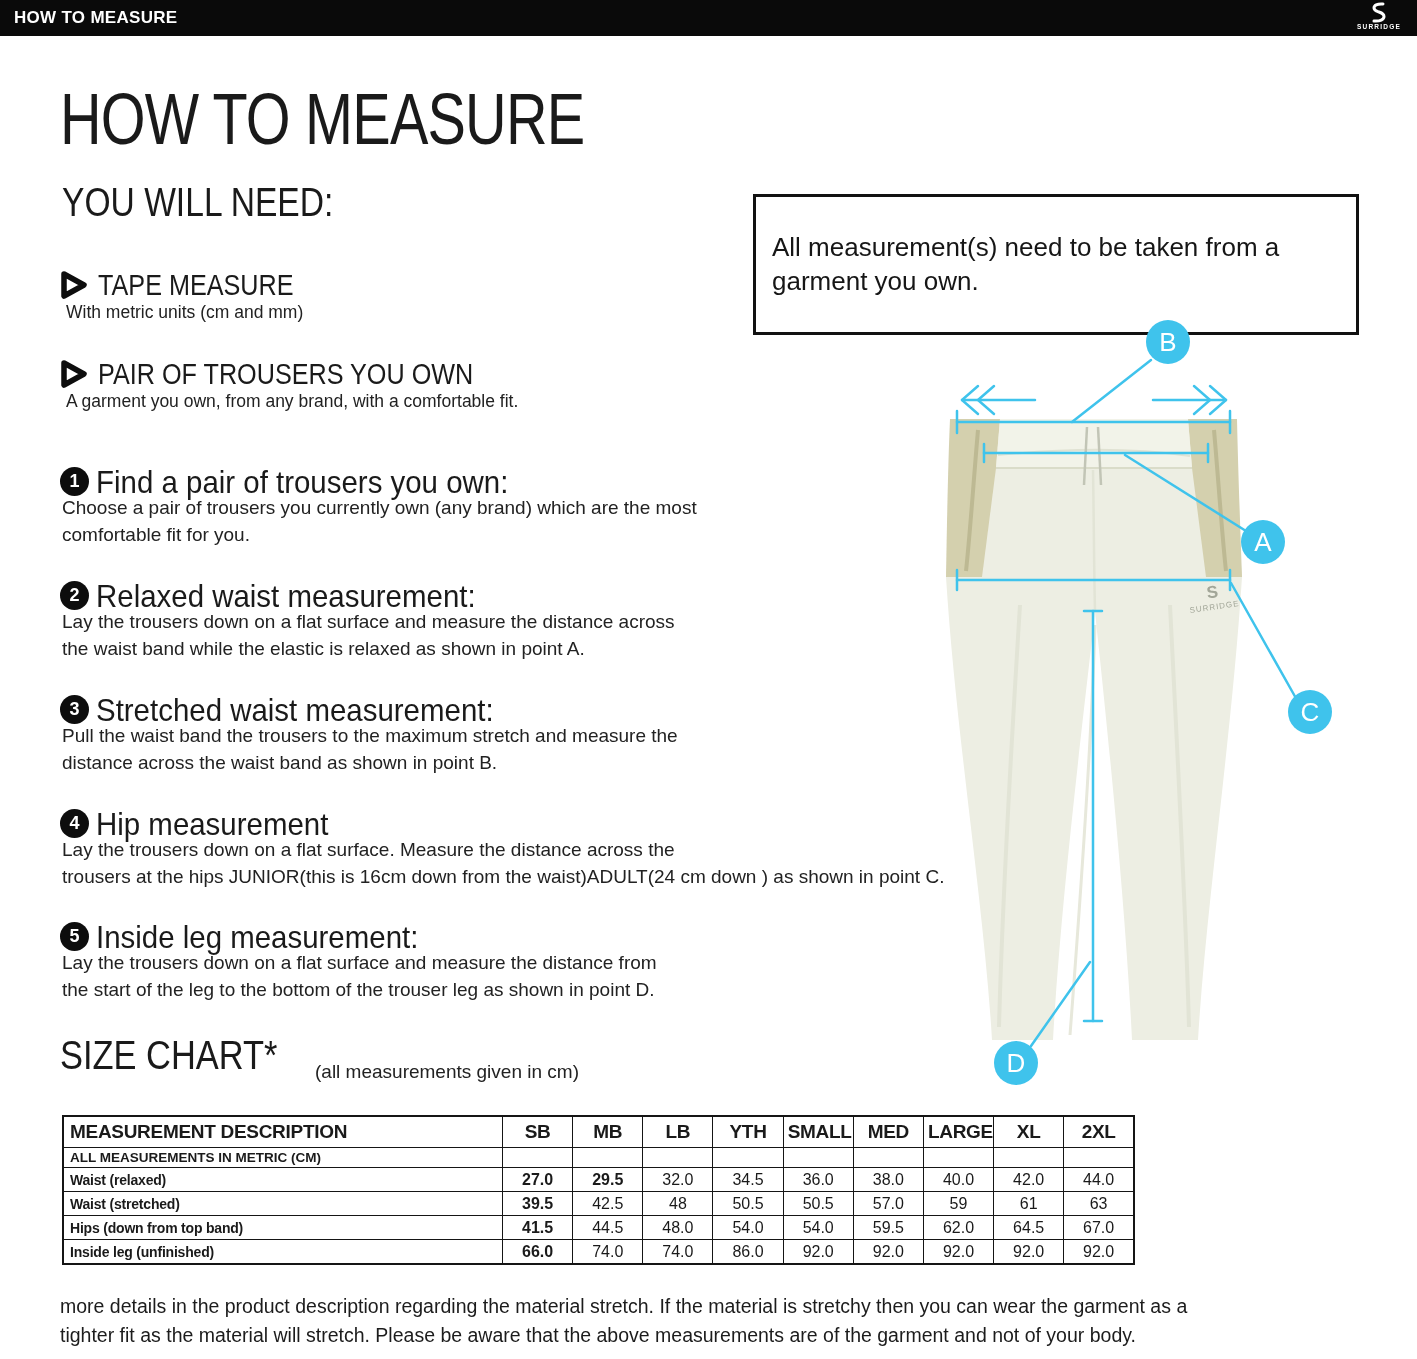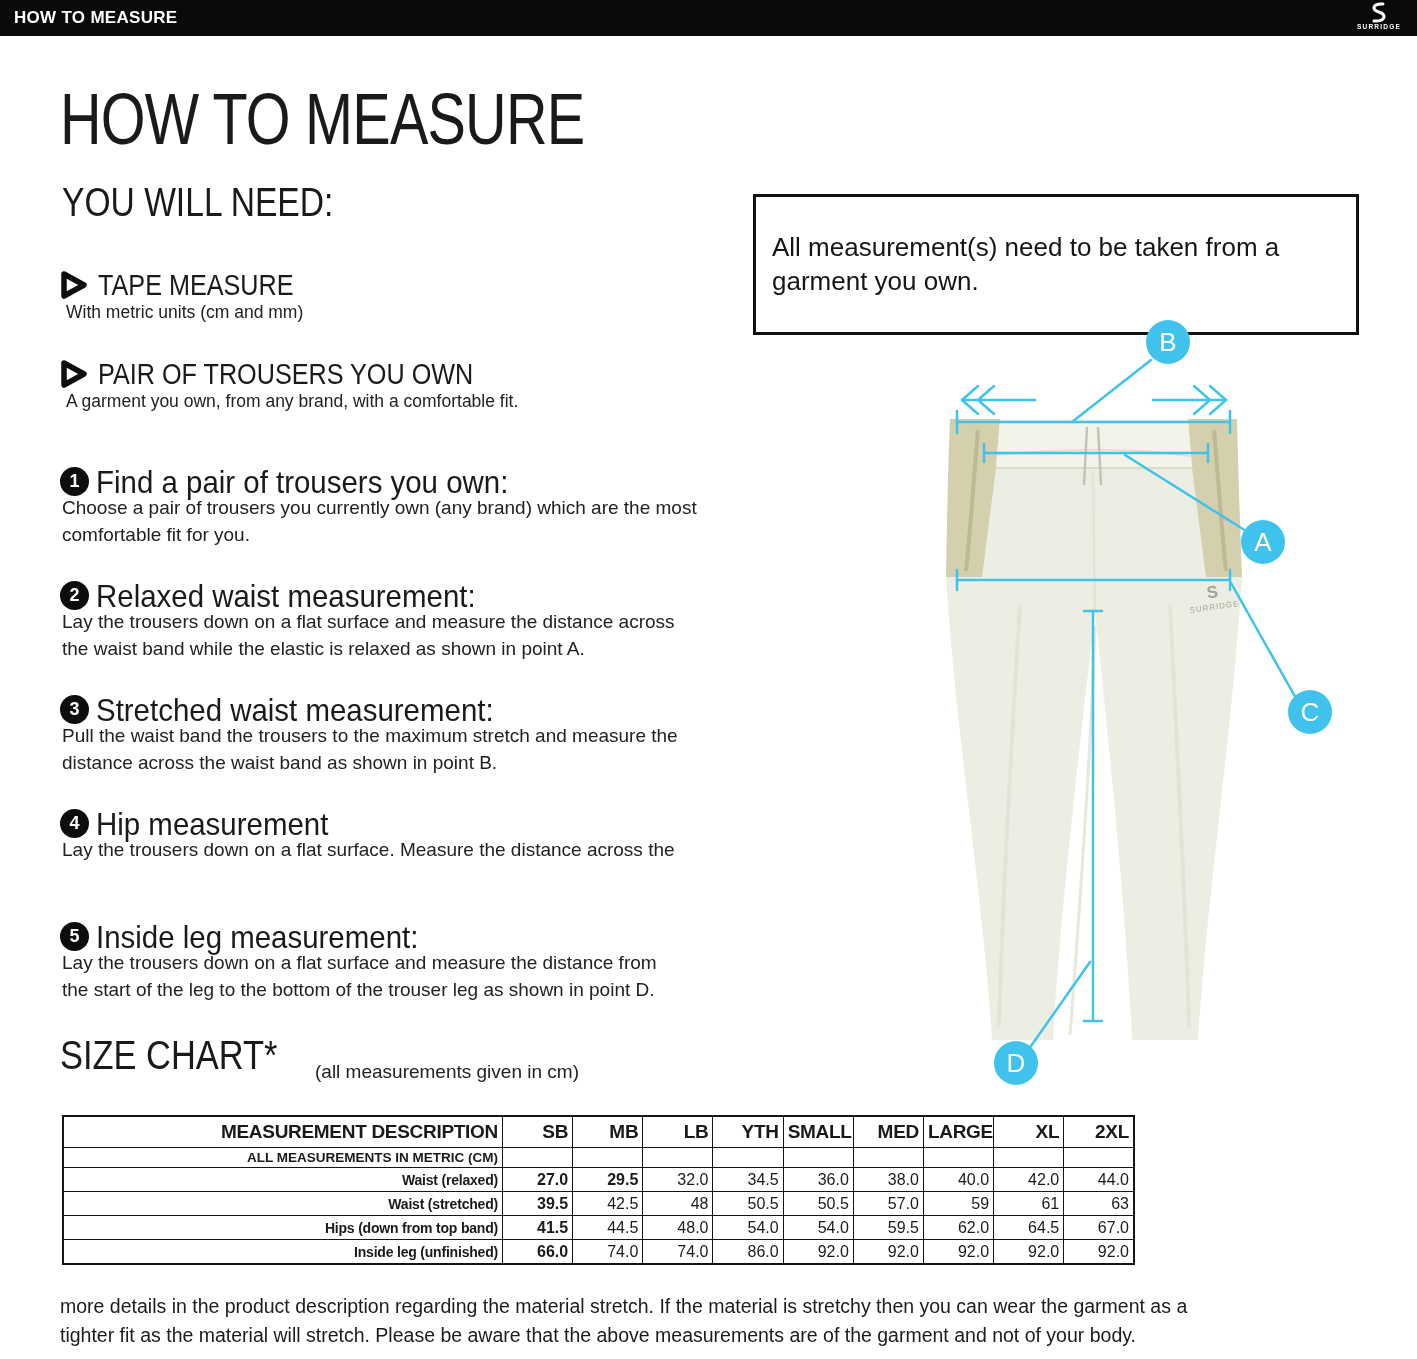--- a/index.html
+++ b/index.html
@@ -33,24 +33,24 @@
   .step-title{position:absolute;left:36px;top:-6px;font-size:32px;white-space:nowrap;}
   .step-title .cond{transform:scaleX(.92);}
   .step-body{position:absolute;left:2px;top:24px;font-size:19px;line-height:27px;color:#222;}
   .step-body div{white-space:nowrap;}
 
   .size-head{position:absolute;left:60px;top:1032px;font-size:41px;}
   .size-sub{position:absolute;left:315px;top:1061px;font-size:19px;color:#222;}
 
   table.size{position:absolute;left:62px;top:1115px;border-collapse:collapse;table-layout:fixed;
              width:1073px;font-size:16px;}
-  table.size th,table.size td{border:1.6px solid #151515;padding:0 4px;text-align:right;overflow:hidden;}
+  table.size th,table.size td{border:1.6px solid #151515;padding:0 4px;text-align:center;overflow:hidden;}
   table.size{border:2.5px solid #151515;}
   table.size th{height:30px;font-size:19px;font-weight:bold;letter-spacing:-.3px;}
-  table.size th.desc,table.size td.desc{width:428px;text-align:right;padding-left:6px;}
+  table.size th.desc,table.size td.desc{width:428px;text-align:left;padding-left:6px;}
   table.size tr.sub td{height:19px;font-size:13.5px;font-weight:bold;}
   table.size tbody td{height:23px;margin-left:44px;}
   table.size td.label{font-weight:bold;font-size:14px;letter-spacing:-.2px;}
   table.size td.b{font-weight:bold;}
 
   .footnote{position:absolute;left:60px;top:1292px;font-size:19.5px;line-height:28.5px;color:#1c1c1c;}
   .footnote div{white-space:nowrap;}
 
   .trousers-wrap{position:absolute;left:920px;top:305px;width:460px;height:790px;}
   .ann{stroke:#3fc3ec;stroke-width:2.5;fill:none;stroke-linecap:round;stroke-linejoin:round;}
@@ -126,20 +126,21 @@
       <div>Pull the waist band the trousers to the maximum stretch and measure the</div>
       <div>distance across the waist band as shown in point B.</div>
     </div>
   </div>
 
   <div class="step" style="top:812px;">
     <div class="step-num">4</div>
     <div class="step-title"><span class="cond">Hip measurement</span></div>
     <div class="step-body">
       <div>Lay the trousers down on a flat surface. Measure the distance across the</div>
+      <div>trousers at the hips JUNIOR(this is 16cm down from the waist)ADULT(24 cm down ) as shown in point C.</div>
     </div>
   </div>
 
   <div class="step" style="top:925px;">
     <div class="step-num">5</div>
     <div class="step-title"><span class="cond">Inside leg measurement:</span></div>
     <div class="step-body">
       <div>Lay the trousers down on a flat surface and measure the distance from</div>
       <div>the start of the leg to the bottom of the trouser leg as shown in point D.</div>
     </div>

